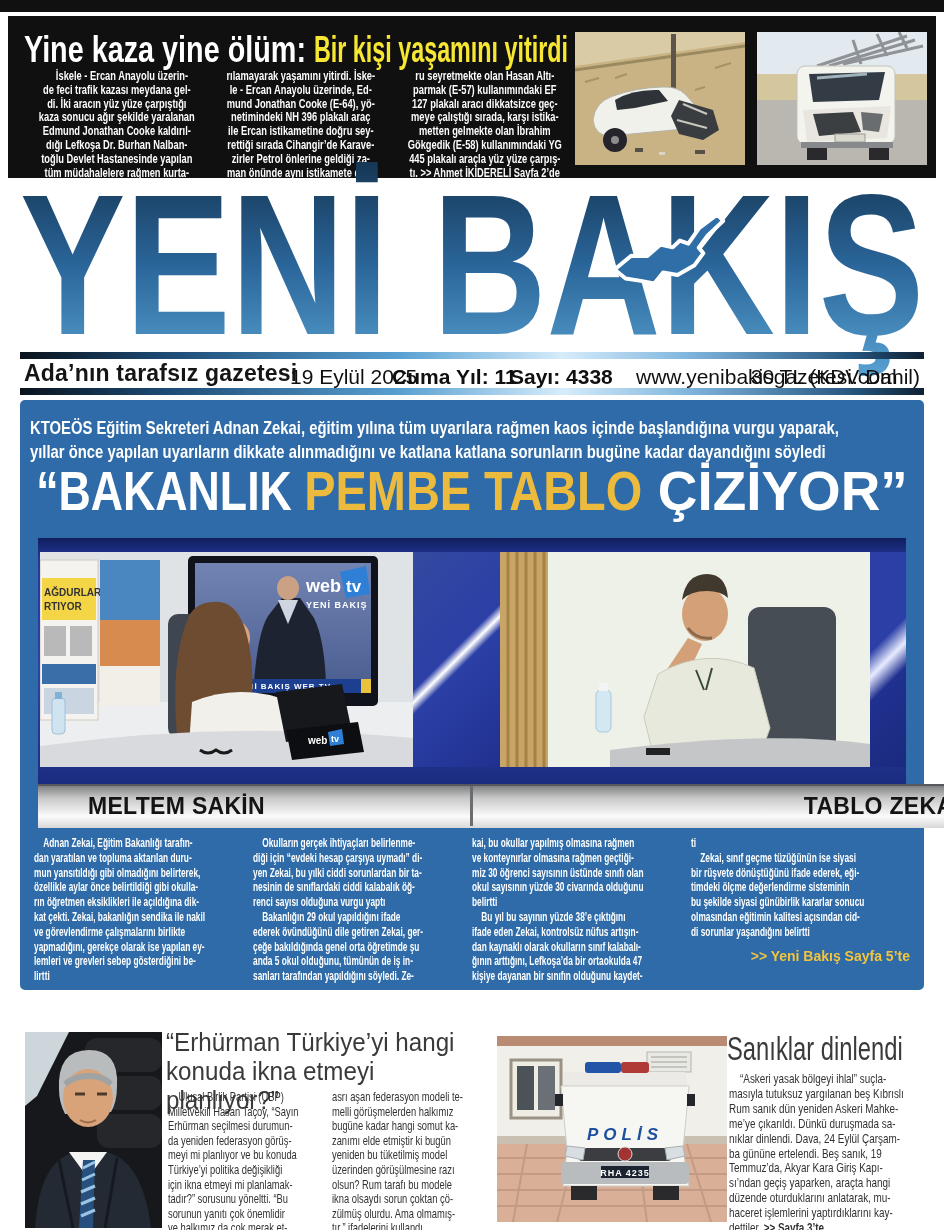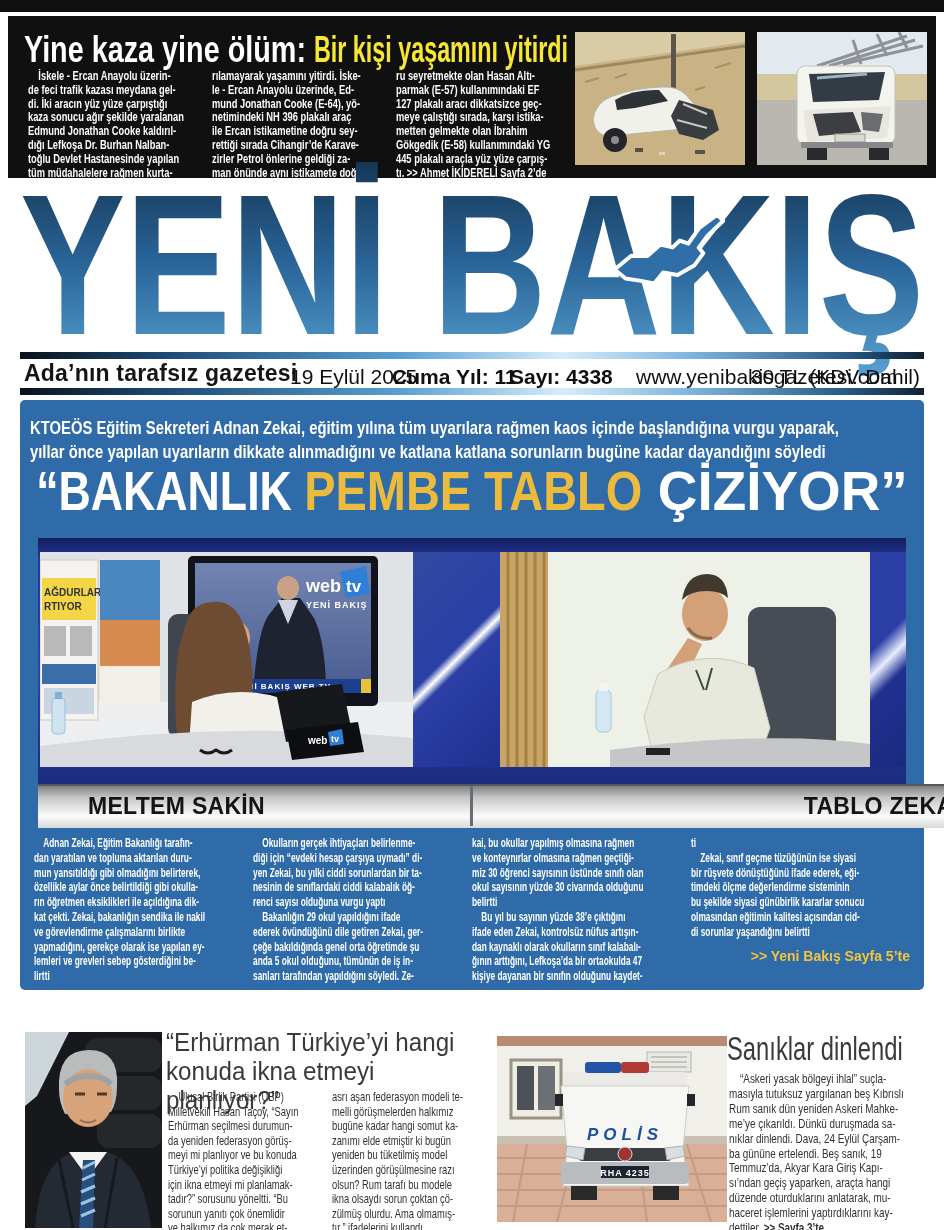--- a/index.html
+++ b/index.html
@@ -2,21 +2,21 @@
 <html><head>
 <meta charset="utf-8">
 <style>
   html,body{margin:0;padding:0;background:#fff;}
   .page{position:relative;width:944px;height:1230px;background:#fff;overflow:hidden;
         font-family:"Liberation Sans",sans-serif;}
   .abs{position:absolute;}
   .squeeze{transform-origin:0 0;white-space:pre-wrap;}
   
   .topbar{left:0;top:0;width:944px;height:12px;background:#101010;}
-  .top-story{left:8px;top:16px;width:928px;height:162px;background:#101010;}
+  .top-story{left:8px;top:16px;width:928px;height:162px;background:#101010;text-align:center;}
   .ts-col{color:#fdfdfd;font-weight:bold;font-size:12.6px;line-height:13.8px;width:240px;transform:scaleX(0.74);}
   
   .rule{height:7px;background:linear-gradient(90deg,#0a121c 0%,#1c4a74 16%,#58a0d2 42%,#d6ecfb 60%,#7fb5dd 74%,#25567f 92%,#0f2133 100%);}
   .info{font-size:21px;color:#101010;white-space:nowrap;}
   .tagline{font-size:23px;font-weight:bold;color:#151515;letter-spacing:0.2px;}
   
   .main-box{left:20px;top:400px;width:904px;height:590px;background:#2e6ba8;border-radius:5px;}
   .kicker{color:#fff;font-weight:bold;font-size:19px;line-height:23.5px;width:1126px;transform:scaleX(0.78);}
   .mcol{color:#fff;font-weight:bold;font-size:13px;line-height:14.8px;width:322px;transform:scaleX(0.64);}
   .pointer-y{color:#f2c43e;font-weight:bold;font-size:14px;}

